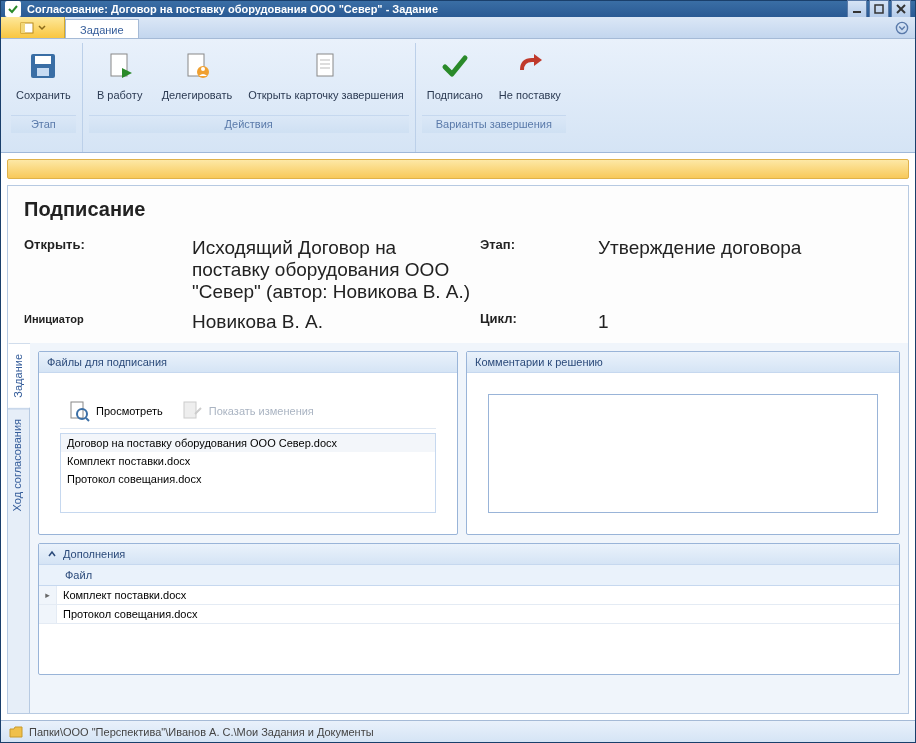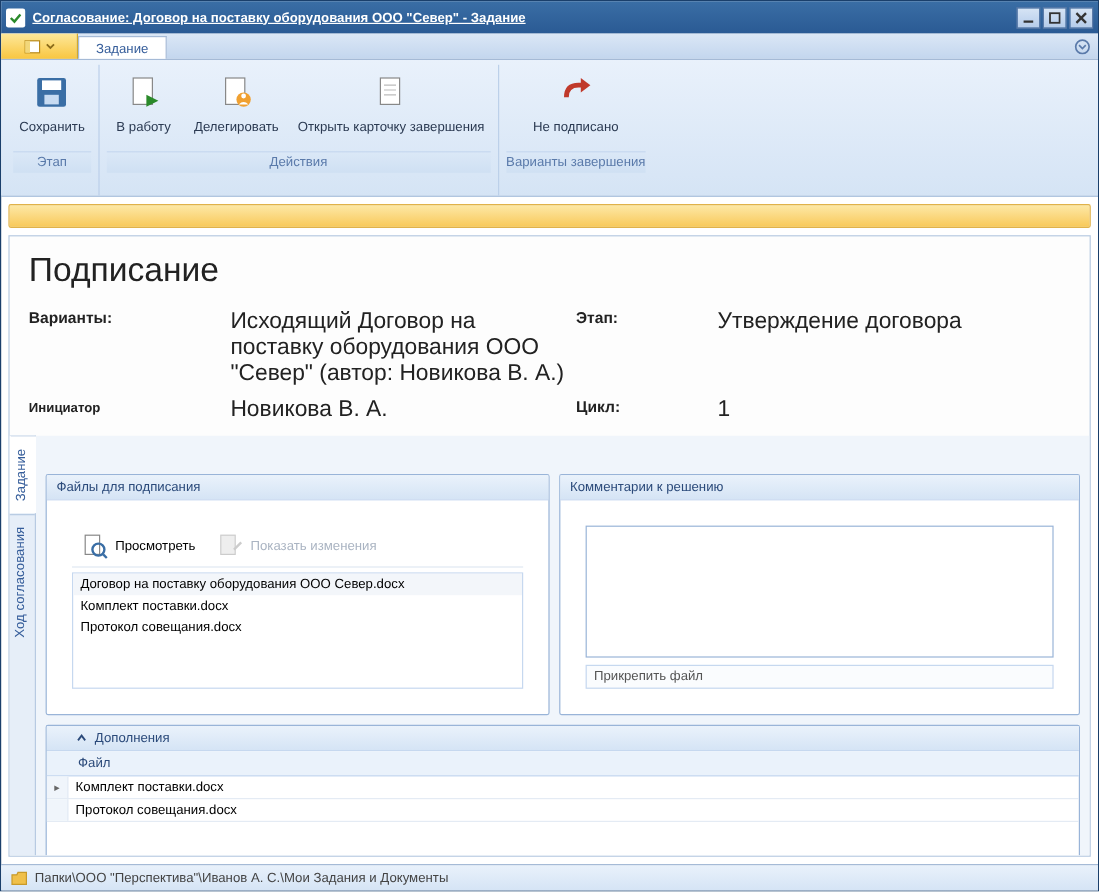--- a/index.html
+++ b/index.html
@@ -1,20 +1,20 @@
 <!DOCTYPE html>
 <html><head>
 <meta charset="utf-8">
 <style>
 * { box-sizing: border-box; margin: 0; padding: 0; font-family: Tahoma, Arial, sans-serif; font-size: 11px; }
 body { background: #fff; width: 916px; height: 743px; overflow: hidden; }
 
 .window { width: 916px; height: 743px; display: flex; flex-direction: column; border: 1px solid #1a3f6b; }
 
-.titlebar { background: linear-gradient(#3a6ea5, #2a5a94); height: 27px; display: flex; align-items: center; padding: 0 4px; color: #fff; font-weight: bold; text-decoration: underline; }
+.titlebar { background: linear-gradient(#3a6ea5, #2a5a94); height: 16px; display: flex; align-items: center; padding: 0 4px; color: #fff; font-weight: bold; }
 .titlebar .icon-box { width: 16px; height: 16px; background: #fff; border-radius: 2px; margin-right: 6px; display:flex; align-items:center; justify-content:center; }
 .titlebar .icon-box svg { width:10px; height:10px; }
 .titlebar .title { flex: 1; }
 .win-btns { display: flex; gap: 2px; }
 .win-btn { width: 20px; height: 18px; background: linear-gradient(#d6e4f5,#b5ccea); border: 1px solid #5b7ba8; display:flex; align-items:center; justify-content:center; cursor:pointer; }
 .win-btn svg { width:10px; height:10px; }
 
 .quickbar { height: 22px; background: linear-gradient(#dbe7f6,#c3d6ee); border-bottom: 1px solid #a5bad6; display:flex; align-items:stretch; position:relative; }
 .qb-left { width: 64px; background: linear-gradient(#fde89a,#f9c640); border-right:1px solid #d4a92a; display:flex; align-items:center; justify-content:center; gap:4px; }
 .qb-left svg { width:14px; height:14px; }
@@ -28,50 +28,50 @@
 .rbutton { display:flex; flex-direction:column; align-items:center; justify-content:flex-start; min-width:62px; padding:2px 4px; cursor:pointer; border:1px solid transparent; border-radius:3px; }
 .rbutton .ico { width:32px; height:32px; display:flex; align-items:center; justify-content:center; }
 .rbutton .lbl { text-align:center; color:#2b3a52; line-height:13px; min-height:26px; display:flex; align-items:center; }
 .rgroup .gname { color:#5a7aaa; font-size:11px; padding:2px 0 3px 0; text-align:center; width:100%; background: linear-gradient(#dbe8f7,#cfe0f3); border-top:1px solid #c6d8ef; }
 
 .notice { margin:6px; height:20px; background: linear-gradient(#fde8a6,#f8c95a); border:1px solid #e0b24a; border-radius:2px; }
 
 .main-area { flex:1; margin:0 6px 6px 6px; background:#fdfdfd; border:1px solid #b7cae2; display:flex; flex-direction:column; overflow:hidden; }
 
 .info-panel { padding:12px 16px 2px 16px; }
-.info-panel h1 { font-size:28px; font-weight:normal; margin-bottom:16px; color:#222; }
+.info-panel h1 { font-size:20px; font-weight:bold; margin-bottom:16px; color:#222; }
 .info-grid { display:grid; grid-template-columns: 160px 280px 110px 1fr; row-gap:8px; column-gap:8px; }
 .info-grid .lab { font-weight:bold; font-size:13px; color:#222; }
 .info-grid .val { font-size:19px; color:#222; }
 
 .tabs-vert { display:flex; flex:1; margin-top:8px; overflow:hidden; }
 .vtabs { width:22px; display:flex; flex-direction:column; background:#e6eef8; border-right:1px solid #b7cae2; }
 .vtab { writing-mode: vertical-rl; transform: rotate(180deg); padding:10px 3px; text-align:center; color:#355d9a; cursor:pointer; border-bottom:1px solid #b7cae2; font-size:11px; }
 .vtab.active { background:#fff; border-right:1px solid #fff; margin-right:-1px; }
 
 .task-body { flex:1; background:#f0f5fb; padding:8px; display:flex; flex-direction:column; gap:8px; overflow:hidden; }
-.row-panels { display:flex; gap:8px; flex:0 0 auto;margin-top:24px; }
+.row-panels { display:flex; gap:8px; flex:0 0 auto; }
 
 .panel { flex:1; background:#fff; border:1px solid #99b4d8; border-radius:2px; display:flex; flex-direction:column; }
 .panel-header { background: linear-gradient(#eaf2fb,#d5e4f5); padding:4px 8px; border-bottom:1px solid #c6d8ef; color:#2b4a7a; font-size:11px; }
 .panel-body { padding:21px; flex:1; display:flex; flex-direction:column; }
 
 .file-toolbar { display:flex; gap:10px; padding:4px; border-bottom:1px solid #e0e8f2; margin-bottom:4px; }
 .file-tbtn { display:flex; align-items:center; gap:6px; cursor:pointer; padding:2px 4px; }
 .file-tbtn.disabled { color:#aab4c2; cursor:default; }
 .file-tbtn .ico { width:22px; height:22px; display:flex; align-items:center; justify-content:center; }
 .file-list { border:1px solid #c6d8ef; flex:1; min-height:80px; }
 .file-list .fitem { padding:3px 6px; cursor:pointer; }
 .file-list .fitem:first-child { background:#f3f6fa; }
 
 .comment-area { flex:1; border:1px solid #99b4d8; resize:none; padding:4px; font-family:inherit; font-size:11px; min-height:110px; }
 .attach-box { margin-top:6px; border:1px solid #c6d8ef; padding:3px 6px; color:#555; background:#fafcfe; cursor:pointer; }
 
 .panel-add { background:#fff; border:1px solid #99b4d8; border-radius:2px; }
-.panel-add .hdr { display:flex; align-items:center; gap:6px; padding:4px 24px; background: linear-gradient(#eaf2fb,#d5e4f5); border-bottom:1px solid #c6d8ef; color:#2b4a7a; }
+.panel-add .hdr { display:flex; align-items:center; gap:6px; padding:4px 8px; background: linear-gradient(#eaf2fb,#d5e4f5); border-bottom:1px solid #c6d8ef; color:#2b4a7a; }
 .panel-add .hdr svg { width:10px; height:10px; cursor:pointer; }
 
 .grid-add { }
 .grid-add .ghdr { background:#eaf2fb; border-bottom:1px solid #c6d8ef; padding:4px 8px; color:#2b4a7a; display:flex; }
 .grid-add .ghdr .cell { flex:1; }
 .grid-add .grow { display:flex; border-bottom:1px solid #e4ebf4; }
 .grid-add .grow .rowhdr { width:18px; background:#f0f5fb; border-right:1px solid #e4ebf4; display:flex; align-items:center; justify-content:center; font-size:9px; color:#666; }
 .grid-add .grow .cell { flex:1; padding:3px 6px; }
 .grid-add .gspace { height:50px; }
 
@@ -179,38 +179,46 @@
           <div class="lbl">Открыть карточку завершения</div>
         </div>
       </div>
       <div class="gname">Действия</div>
     </div>
     <div class="rgroup">
       <div class="rbuttons">
         <div class="rbutton">
           <div class="ico">
               <svg viewBox="0 0 32 32">
+                <polyline points="6,17 13,24 26,8" fill="none" stroke="#2a8a2a" stroke-width="5" stroke-linecap="round" stroke-linejoin="round"></polyline>
+              </svg>
+            </div>
+          <div class="lbl">Подписано</div>
+        </div>
+        <div class="rbutton">
+          <div class="ico">
+              <svg viewBox="0 0 32 32">
                 <path d="M8,20 Q8,10 18,10 L22,10" fill="none" stroke="#c0392b" stroke-width="4"></path>
                 <polygon points="20,4 28,10 20,16" fill="#c0392b"></polygon>
               </svg>
             </div>
-          <div class="lbl">Не подписано</div>
+          <div class="lbl">Не поставку</div>
         </div>
       </div>
       <div class="gname">Варианты завершения</div>
     </div>
   </div>
 
   <div class="notice"></div>
 
   <div class="main-area">
     <div class="info-panel">
       <h1>Подписание</h1>
       <div class="info-grid">
-        <div class="lab">Варианты:</div>
+        <div class="lab">Открыть:</div>
         <div class="val">Исходящий Договор на поставку оборудования ООО "Север" (автор: Новикова В. А.)</div>
         <div class="lab">Этап:</div>
         <div class="val">Утверждение договора</div>
         <div class="lab">
           <span>Инициатор</span>
         </div>
         <div class="val">Новикова В. А.</div>
         <div class="lab">Цикл:</div>
         <div class="val">1</div>
       </div>
@@ -251,21 +259,20 @@
                 <div class="fitem">Договор на поставку оборудования ООО Север.docx</div>
                 <div class="fitem">Комплект поставки.docx</div>
                 <div class="fitem">Протокол совещания.docx</div>
               </div>
             </div>
           </div>
           <div class="panel">
             <div class="panel-header">Комментарии к решению</div>
             <div class="panel-body">
               <textarea class="comment-area" value="" style=""></textarea>
-              <div class="attach-box">Прикрепить файл</div>
             </div>
           </div>
         </div>
 
         <div class="panel-add">
           <div class="hdr">
             <svg viewBox="0 0 10 10">
                 <polyline points="2,7 5,3 8,7" fill="none" stroke="#2b4a7a" stroke-width="1.5"></polyline>
               </svg>
             <span>Дополнения</span>

